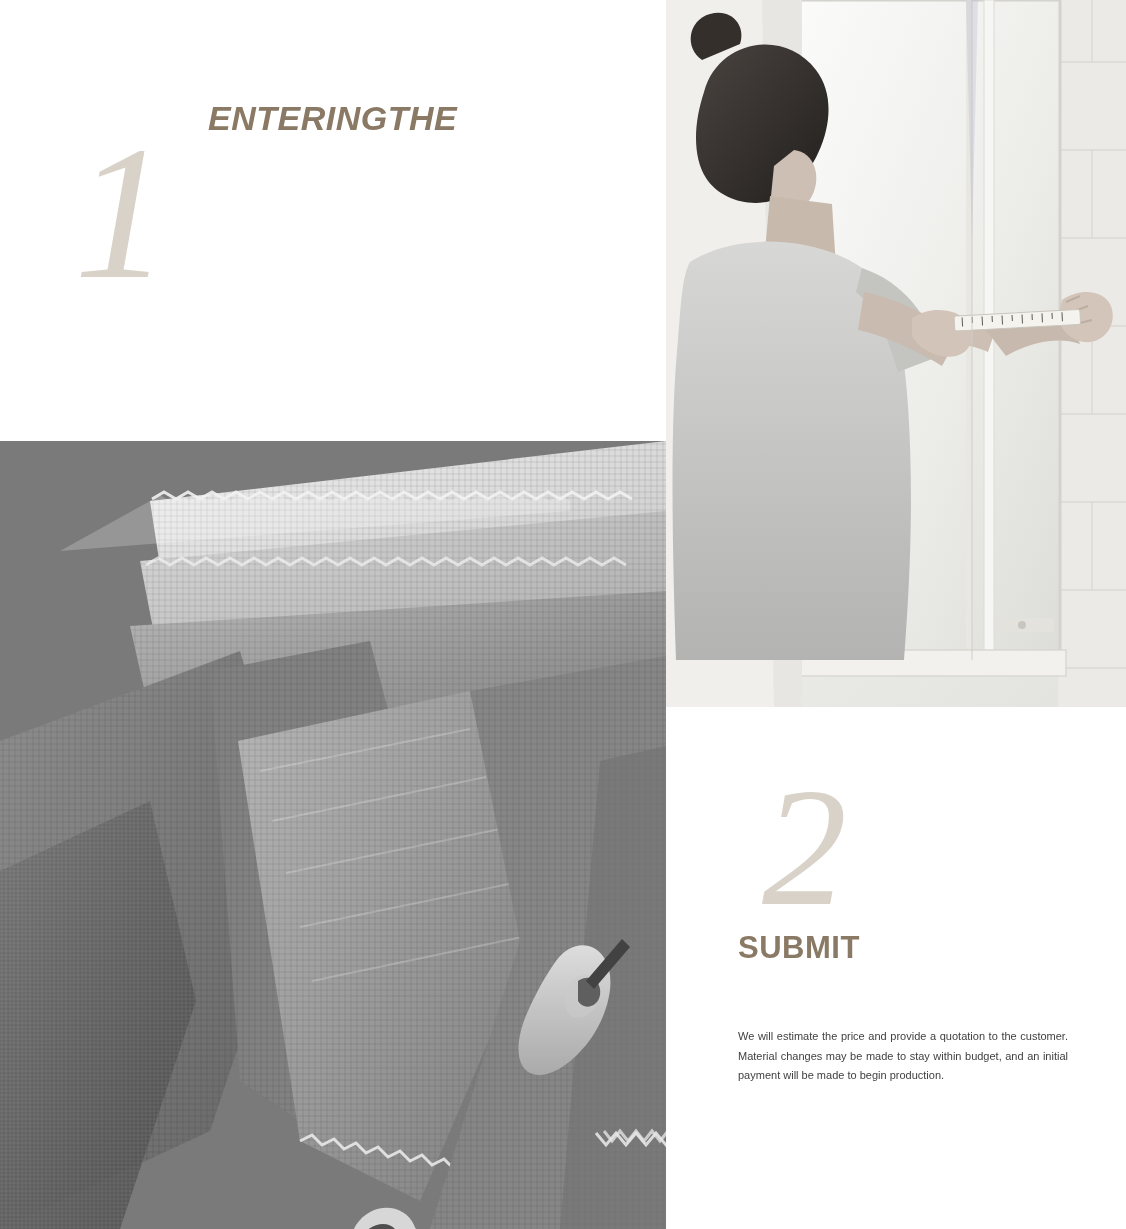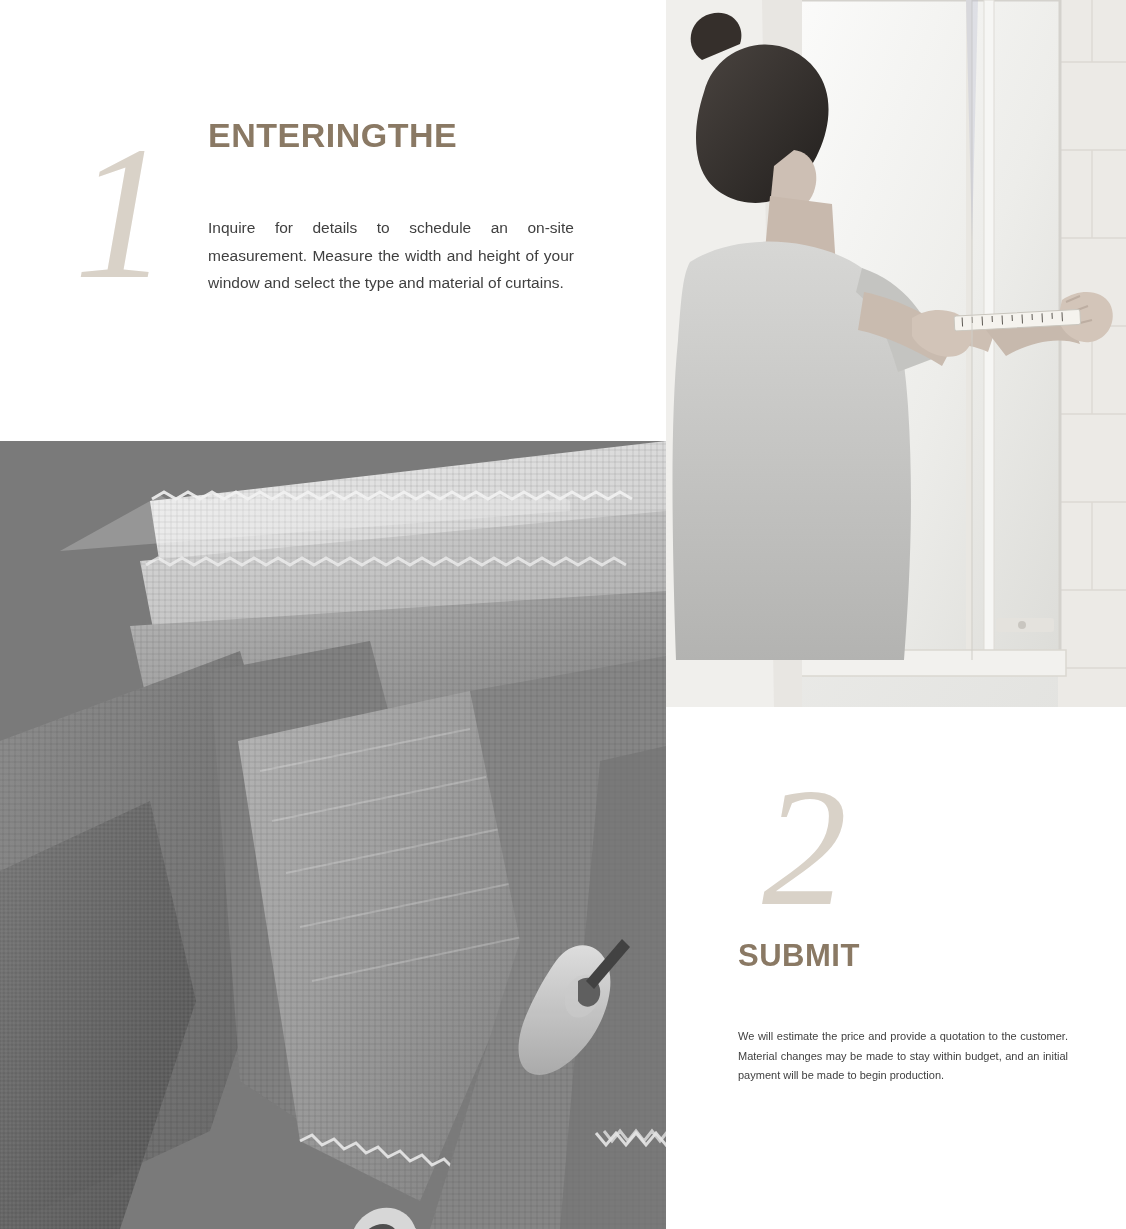--- a/index.html
+++ b/index.html
@@ -41,23 +41,24 @@
     color: #d9d2c8;
   }
   .heading {
     color: #8a7964;
     font-weight: bold;
     letter-spacing: 0.5px;
     line-height: 1.22;
   }
   .head-one {
     position: absolute;
-    left: 208px; top: 115px;
+    left: 208px; top: 98px;
     width: 420px;
     font-size: 34px;
+    font-style: italic;
   }
   .body-one {
     position: absolute;
     left: 208px; top: 214px;
     width: 366px;
     font-size: 15.5px;
     line-height: 1.78;
     color: #3f3f3f;
     text-align: justify;
   }
@@ -85,21 +86,20 @@
     position: absolute;
     left: 96px; top: 55px;
     font-size: 170px;
     color: #d9d2c8;
   }
   .head-two {
     position: absolute;
     left: 72px; top: 222px;
     width: 360px;
     font-size: 31px;
-    margin-top: 8px;
   }
   .body-two {
     position: absolute;
     left: 72px; top: 320px;
     width: 330px;
     font-size: 11px;
     line-height: 1.78;
     color: #3f3f3f;
     text-align: justify;
   }
@@ -110,21 +110,20 @@
 </head>
 <body>
 
 <div class="page">
 
   <div class="step-one">
     <div class="big-num num-one">1</div>
     <div class="heading head-one">
       <div>ENTERINGTHE</div>
     </div>
-    <div class="body-one">Inquire for details to schedule an on-site measurement. Measure the width and height of your window and select the type and material of curtains.</div>
   </div>
 
   <div class="panel photo-measure">
     <svg width="460" height="707" viewBox="0 0 460 707" preserveAspectRatio="xMidYMid slice" aria-hidden="true">
       <defs>
         <linearGradient id="wallg" x1="0" y1="0" x2="1" y2="1">
           <stop offset="0%" stop-color="#f4f4f2"></stop>
           <stop offset="100%" stop-color="#e2e2df"></stop>
         </linearGradient>
         <linearGradient id="shirtg" x1="0" y1="0" x2="0" y2="1">

